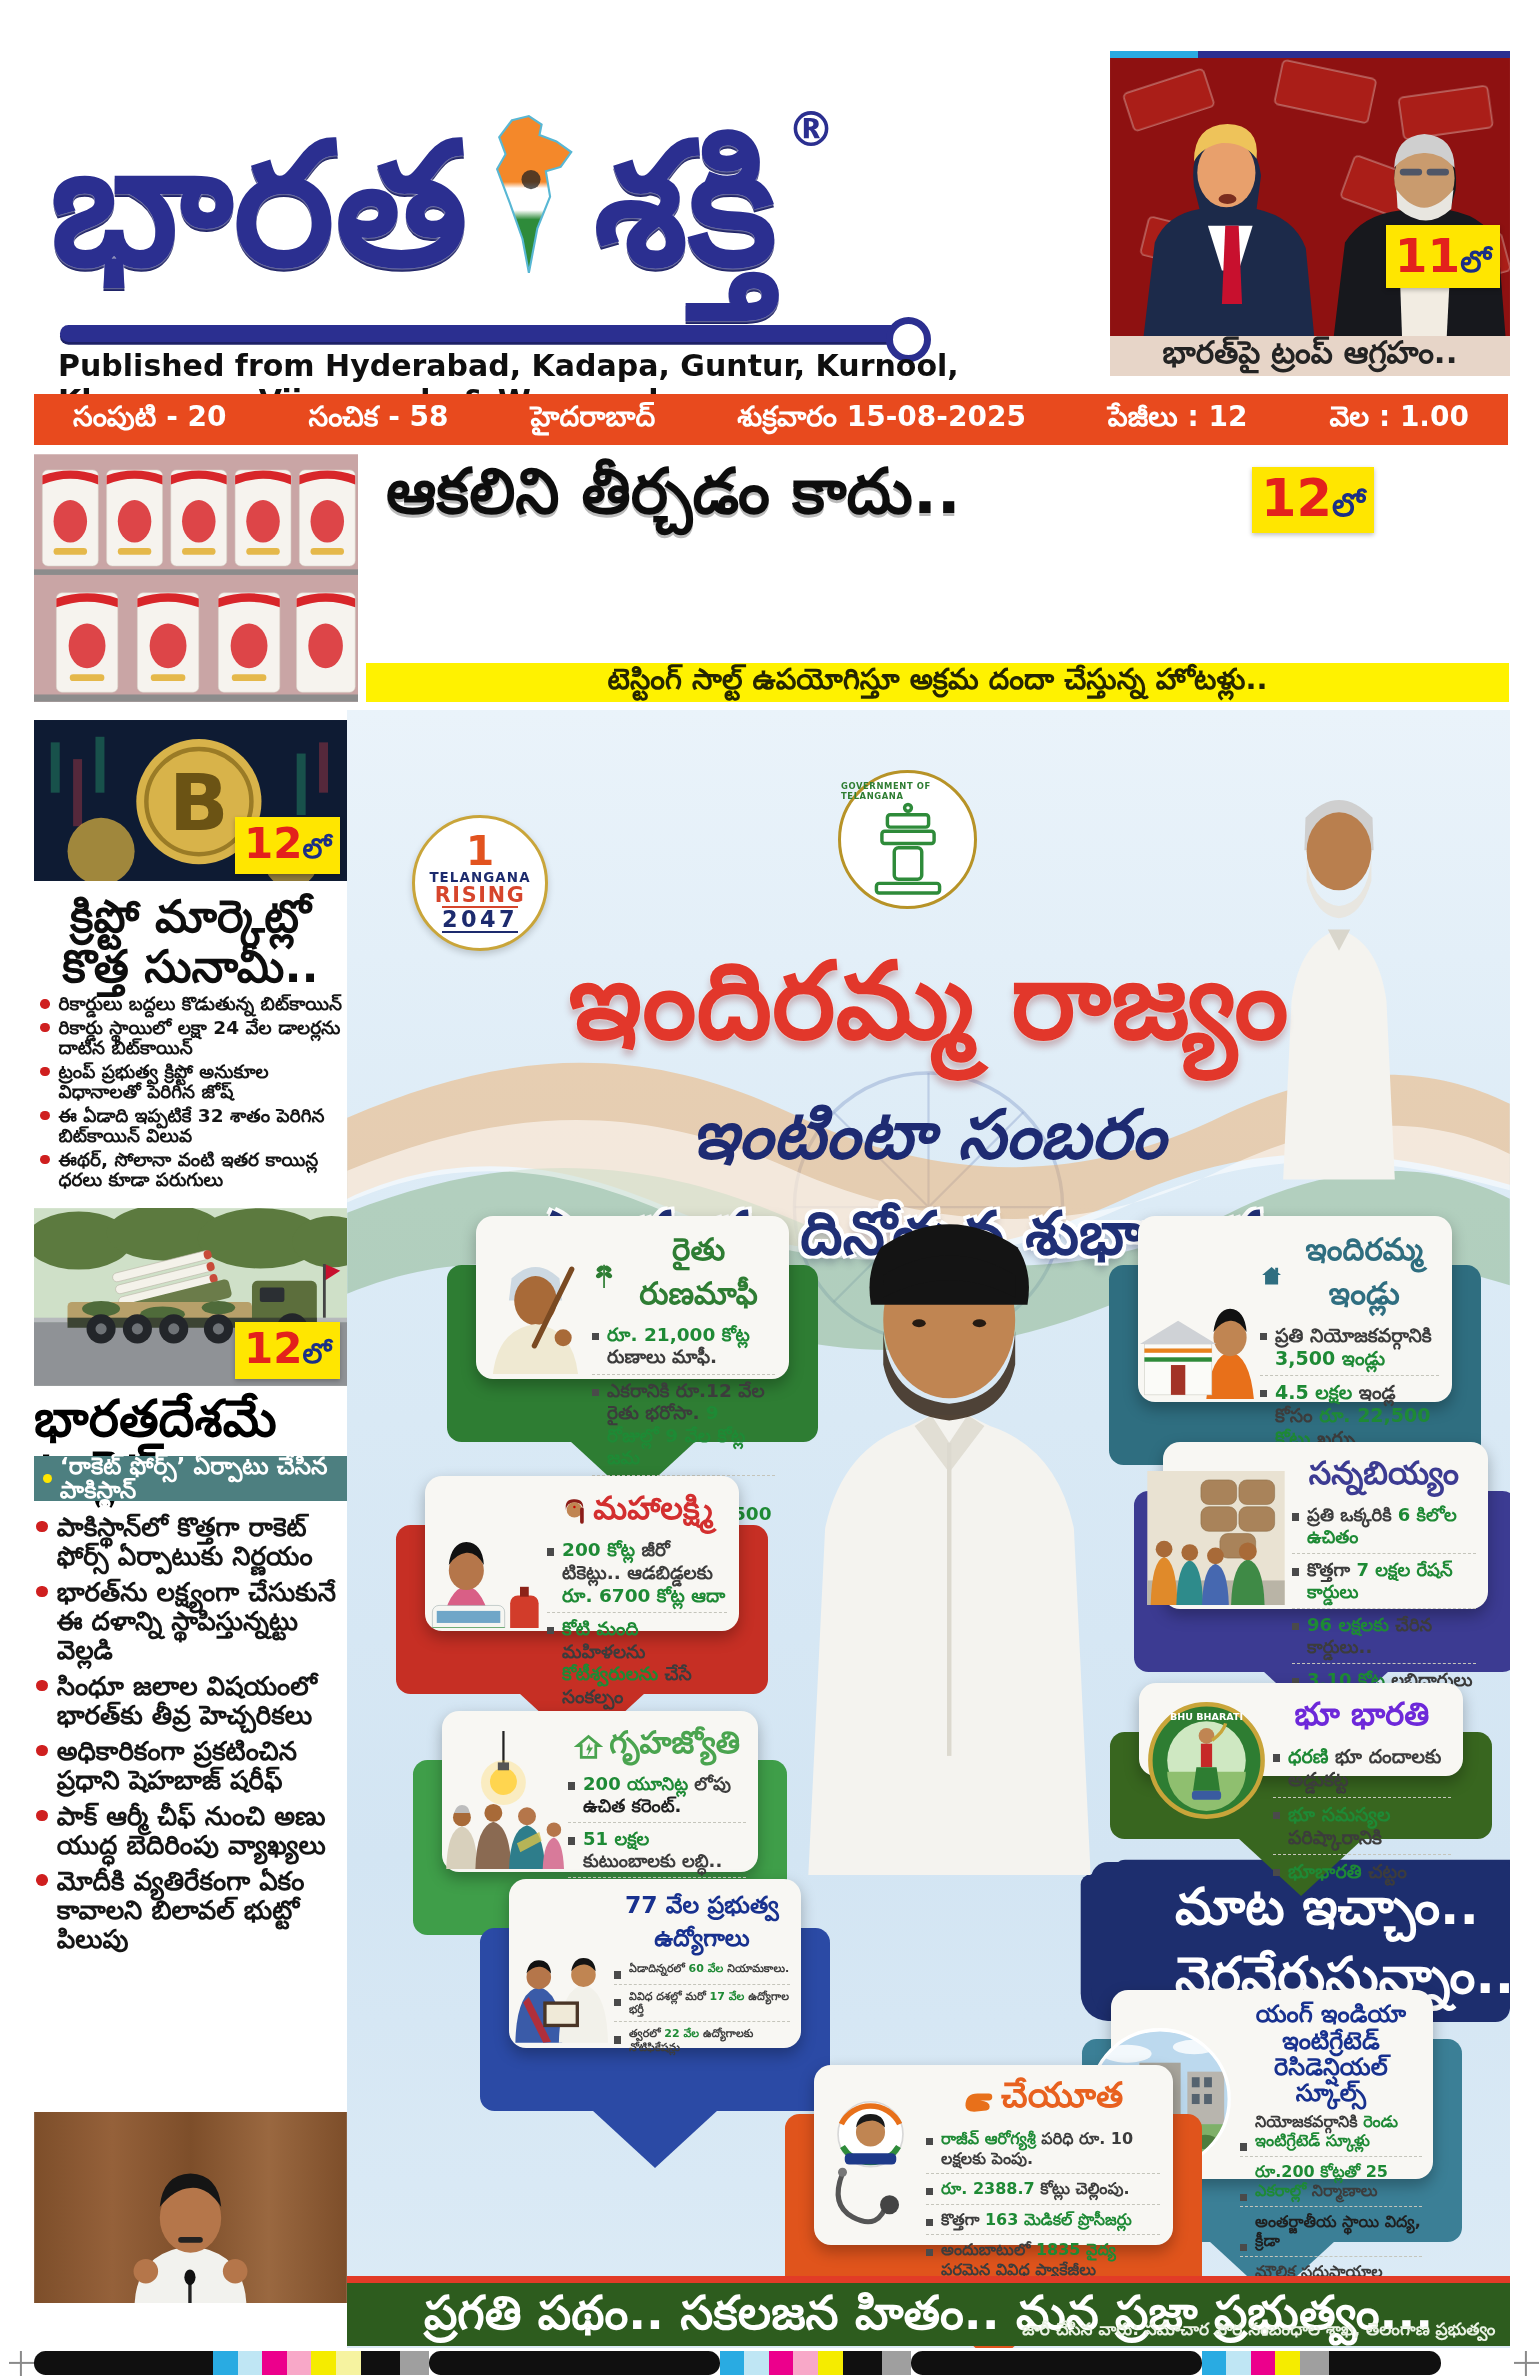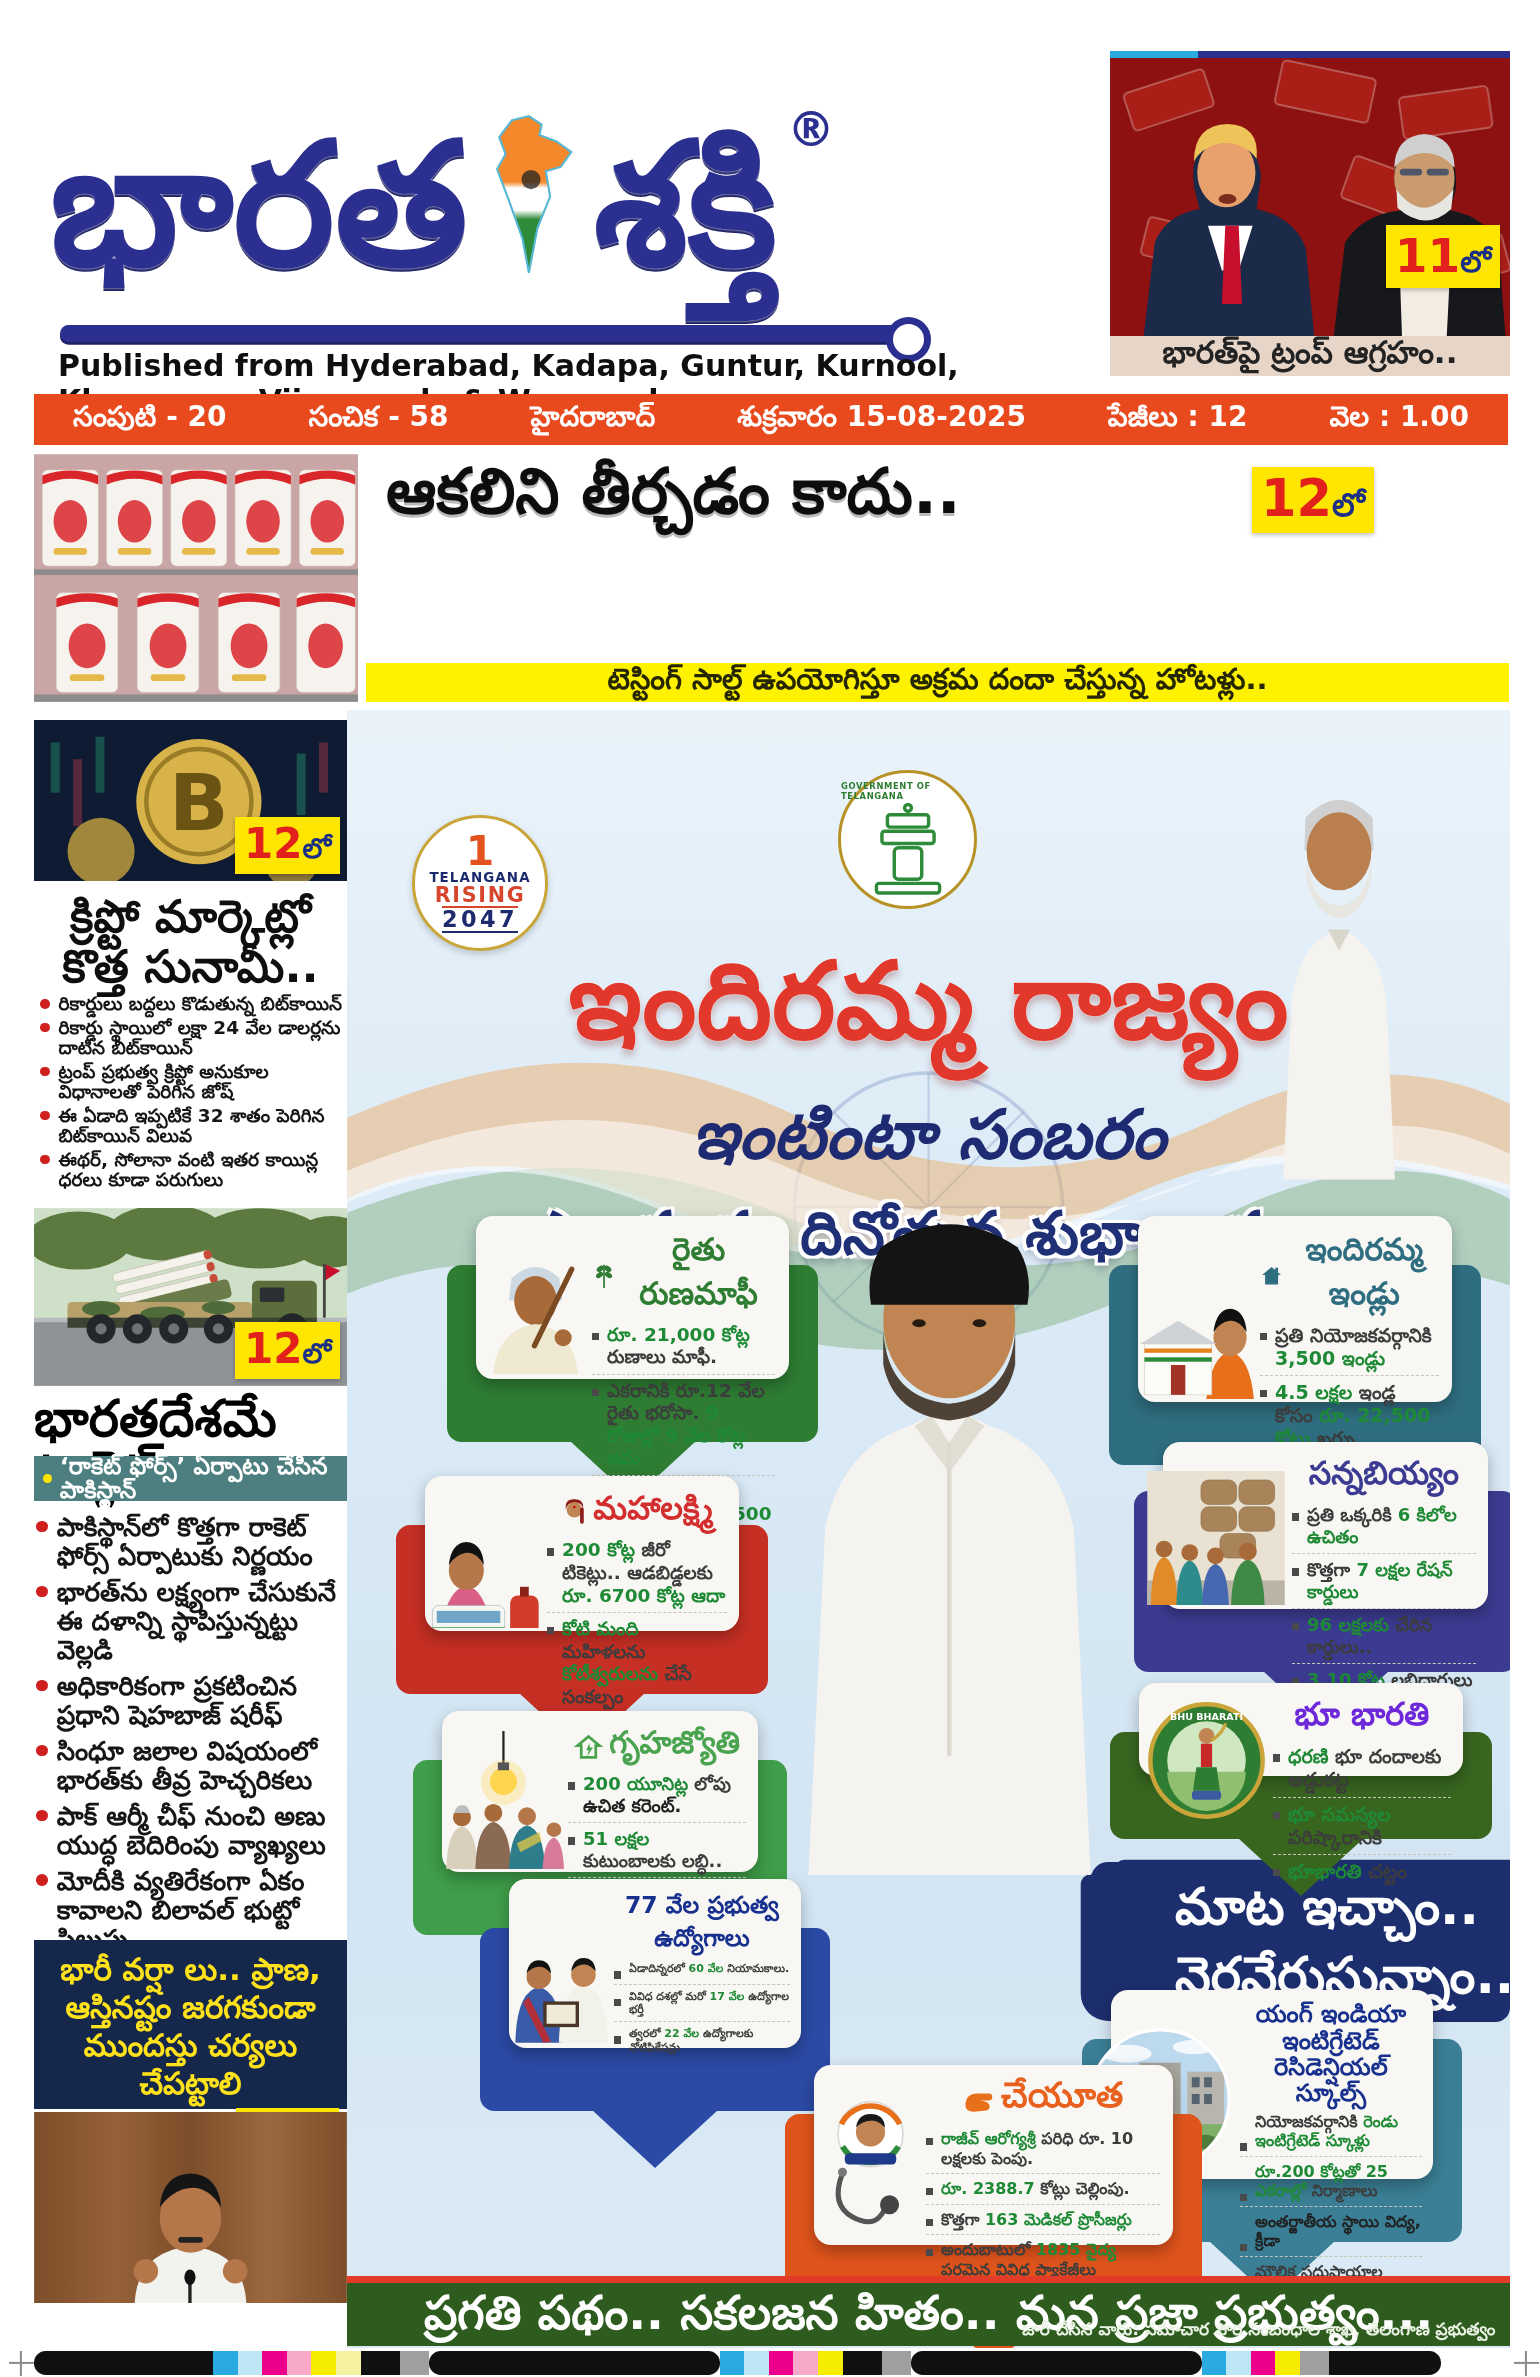--- a/index.html
+++ b/index.html
@@ -403,48 +403,36 @@
       <li class="dot-item">
         <span class="dot"></span>
         <span>పాకిస్థాన్‌లో కొత్తగా రాకెట్ ఫోర్స్ ఏర్పాటుకు నిర్ణయం</span>
       </li>
       <li class="dot-item">
         <span class="dot"></span>
         <span>భారత్‌ను లక్ష్యంగా చేసుకునే ఈ దళాన్ని స్థాపిస్తున్నట్టు వెల్లడి</span>
       </li>
       <li class="dot-item">
         <span class="dot"></span>
+        <span>సింధూ జలాల విషయంలో భారత్‌కు తీవ్ర హెచ్చరికలు</span>
+      </li>
+      <li class="dot-item">
+        <span class="dot"></span>
         <span>అధికారికంగా ప్రకటించిన ప్రధాని షెహబాజ్ షరీఫ్</span>
       </li>
       <li class="dot-item">
         <span class="dot"></span>
-        <span>సింధూ జలాల విషయంలో భారత్‌కు తీవ్ర హెచ్చరికలు</span>
-      </li>
-      <li class="dot-item">
-        <span class="dot"></span>
         <span>పాక్ ఆర్మీ చీఫ్ నుంచి అణు యుద్ధ బెదిరింపు వ్యాఖ్యలు</span>
       </li>
       <li class="dot-item">
         <span class="dot"></span>
         <span>మోదీకి వ్యతిరేకంగా ఏకం కావాలని బిలావల్ భుట్టో పిలుపు</span>
       </li>
     </ul>
 
-  <div class="abs alert">
-    <div class="alert-line">భారీ వర్షా లు.. ప్రాణ,</div>
-    <div class="alert-line">ఆస్తినష్టం జరగకుండా</div>
-    <div class="alert-line">ముందస్తు చర్యలు చేపట్టాలి</div>
-    <div class="alert-foot">
-      <span class="alert-attr">: పొంగులేటి</span>
-      <div class="pbadge alert-badge">
-        <span class="pb-num">11</span>
-          <span class="pb-loc">లో</span>
-      </div>
-    </div>
-  </div>
   <div class="abs sb-photo sb-pol-photo">
     <svg viewBox="0 0 560 342" width="313" height="191">
       <defs>
           <linearGradient id="wd" x1="0" y1="0" x2="1" y2="0">
             <stop offset="0" stop-color="#7d4e2a"></stop>
             <stop offset=".25" stop-color="#95613a"></stop>
             <stop offset=".5" stop-color="#7d4e2a"></stop>
             <stop offset=".75" stop-color="#9a6840"></stop>
             <stop offset="1" stop-color="#7d4e2a"></stop>
           </linearGradient>

